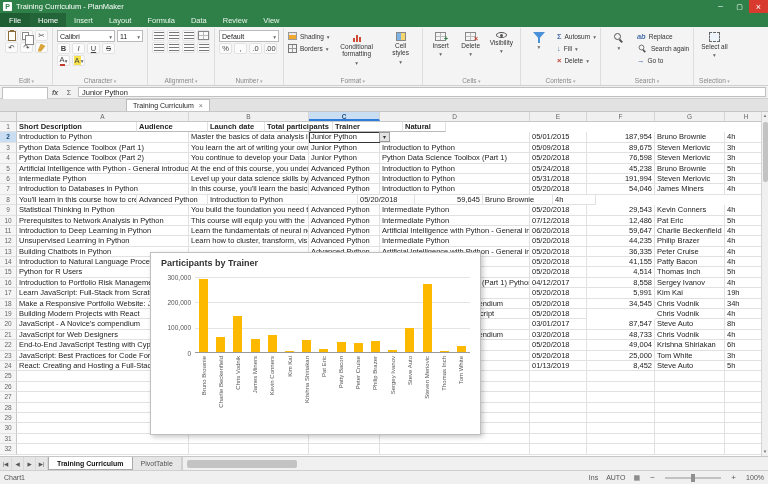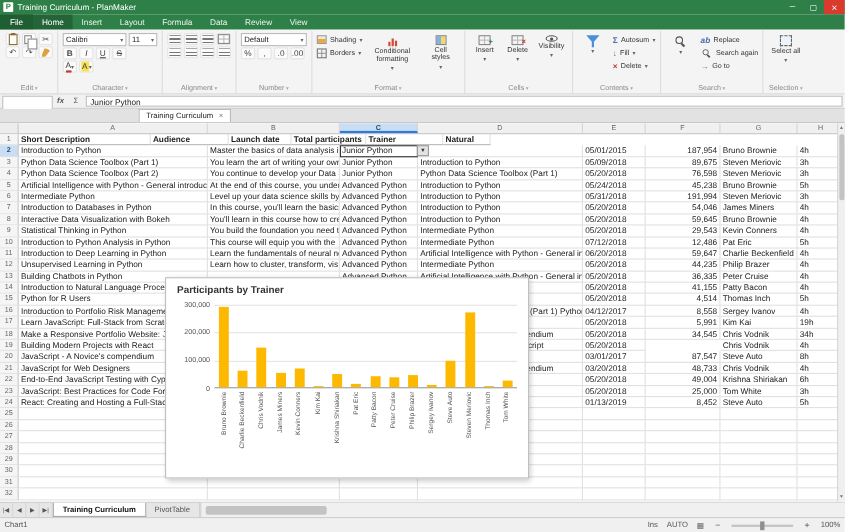--- a/index.html
+++ b/index.html
@@ -481,21 +481,20 @@
           <div class="cell" style="width: 120px;">In this course, you'll learn the basics</div>
           <div class="cell" style="width: 71px;">Advanced Python</div>
           <div class="cell" style="width: 150px;">Introduction to Python</div>
           <div class="cell" style="width: 57px;">05/20/2018</div>
           <div class="cell rt" style="width: 68px;">54,046</div>
           <div class="cell" style="width: 70px;">James Miners</div>
           <div class="cell" style="width: 43px;">4h</div>
         </div>
         <div class="grow">
           <div class="rn">8</div>
-          <div class="cell" style="width: 172px;">Interactive Data Visualization with Bokeh</div>
           <div class="cell" style="width: 120px;">You'll learn in this course how to cre</div>
           <div class="cell" style="width: 71px;">Advanced Python</div>
           <div class="cell" style="width: 150px;">Introduction to Python</div>
           <div class="cell" style="width: 57px;">05/20/2018</div>
           <div class="cell rt" style="width: 68px;">59,645</div>
           <div class="cell" style="width: 70px;">Bruno Brownie</div>
           <div class="cell" style="width: 43px;">4h</div>
         </div>
         <div class="grow">
           <div class="rn">9</div>
@@ -503,21 +502,21 @@
           <div class="cell" style="width: 120px;">You build the foundation you need t</div>
           <div class="cell" style="width: 71px;">Advanced Python</div>
           <div class="cell" style="width: 150px;">Intermediate Python</div>
           <div class="cell" style="width: 57px;">05/20/2018</div>
           <div class="cell rt" style="width: 68px;">29,543</div>
           <div class="cell" style="width: 70px;">Kevin Conners</div>
           <div class="cell" style="width: 43px;">4h</div>
         </div>
         <div class="grow">
           <div class="rn">10</div>
-          <div class="cell" style="width: 172px;">Introduction to Python Analysis in Python</div>
+          <div class="cell" style="width: 172px;">Prerequisites to Network Analysis in Python</div>
           <div class="cell" style="width: 120px;">This course will equip you with the</div>
           <div class="cell" style="width: 71px;">Advanced Python</div>
           <div class="cell" style="width: 150px;">Intermediate Python</div>
           <div class="cell" style="width: 57px;">07/12/2018</div>
           <div class="cell rt" style="width: 68px;">12,486</div>
           <div class="cell" style="width: 70px;">Pat Eric</div>
           <div class="cell" style="width: 43px;">5h</div>
         </div>
         <div class="grow">
           <div class="rn">11</div>

